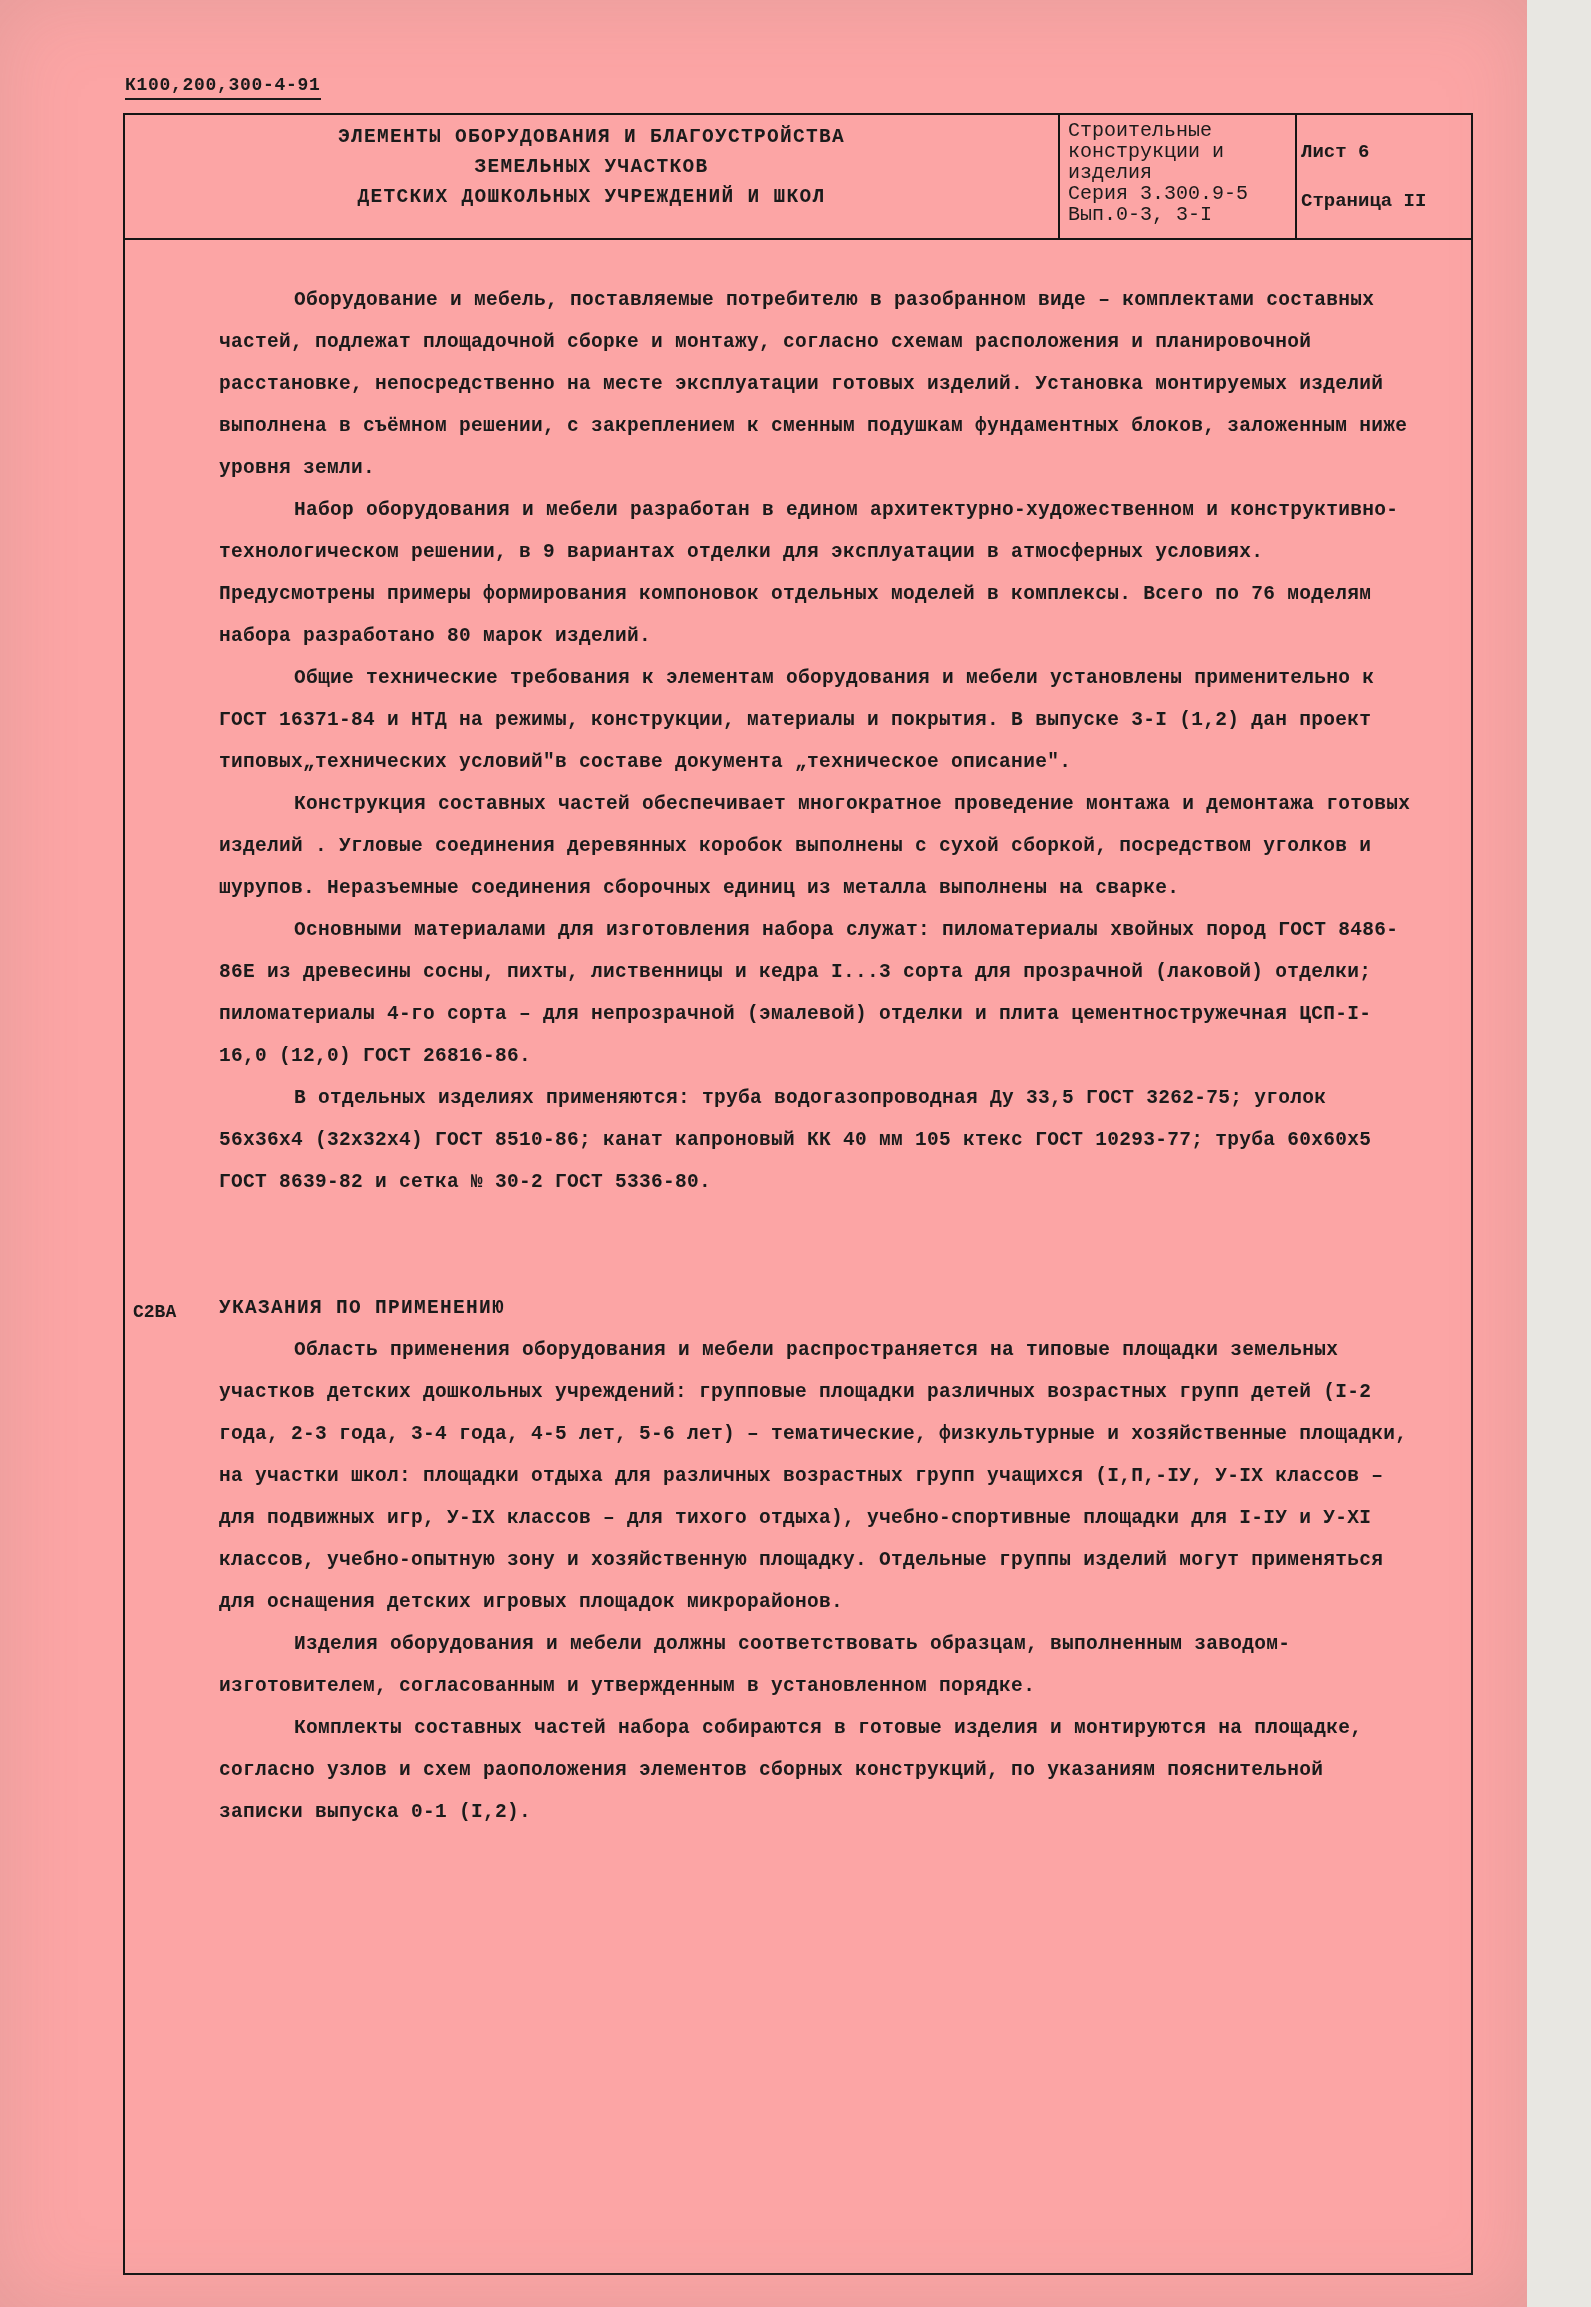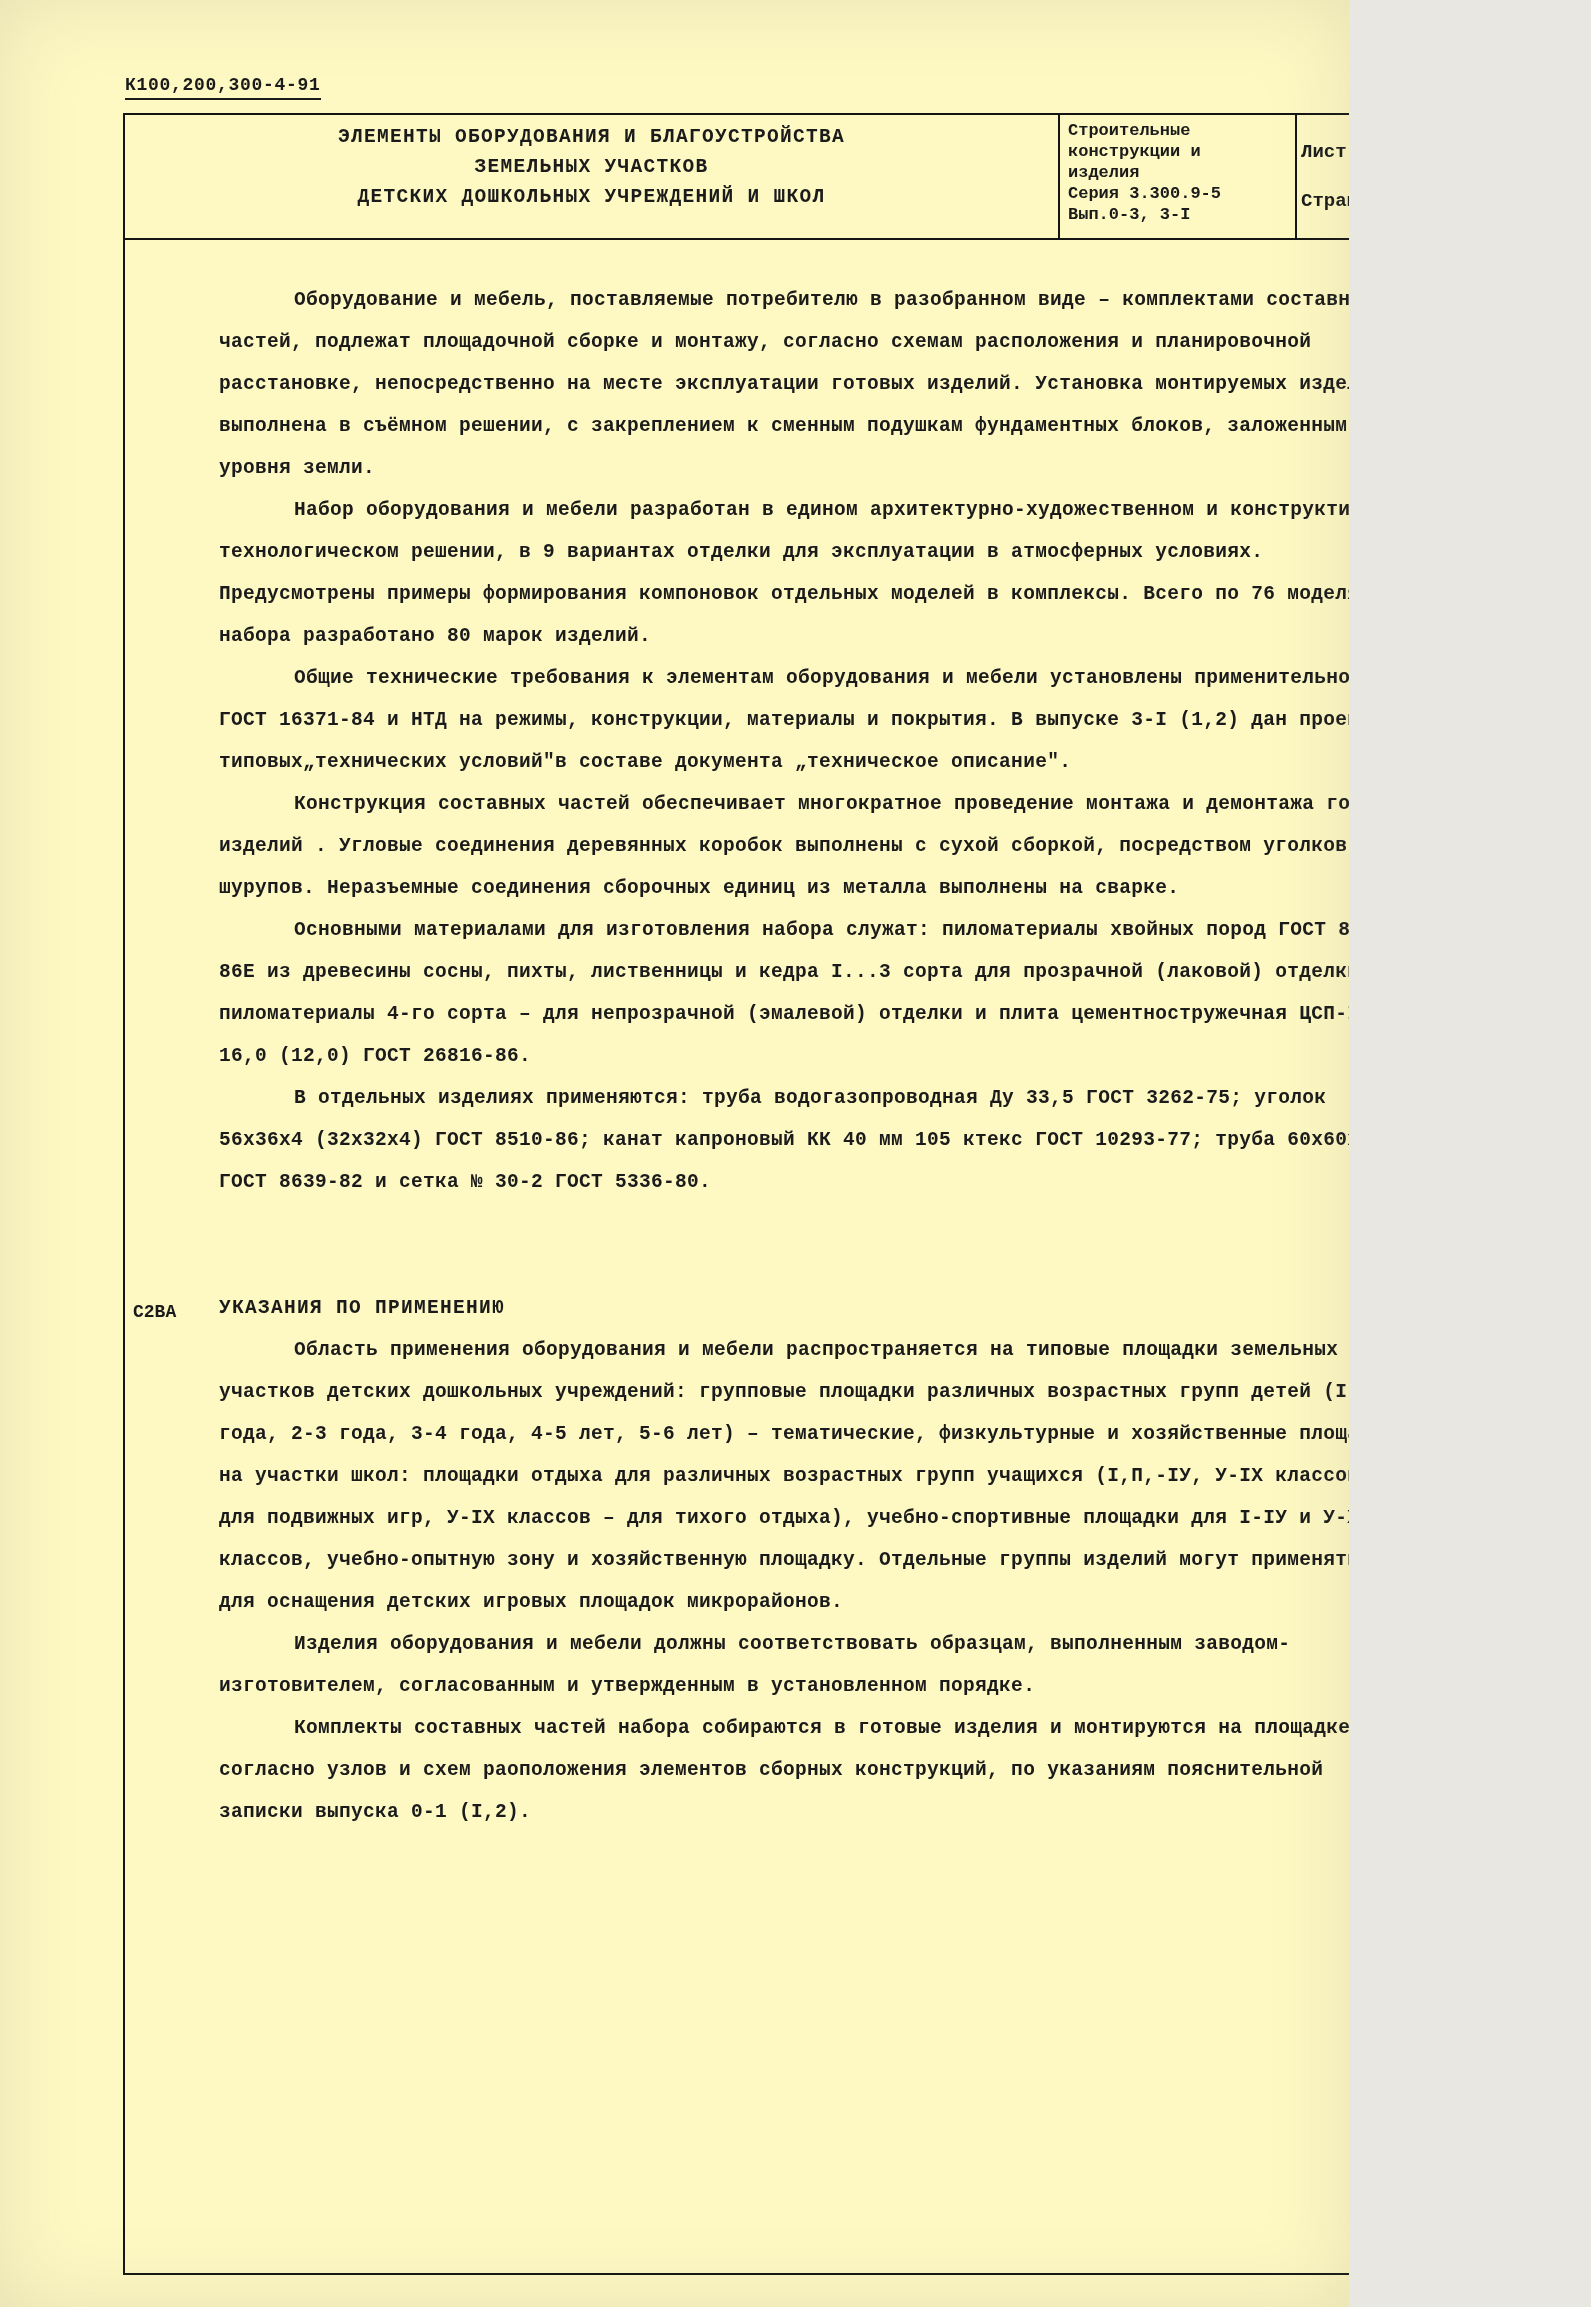--- a/index.html
+++ b/index.html
@@ -2,23 +2,23 @@
 <html lang="ru" style="font-size:10.8px"><head>
 <meta charset="utf-8">
 <style>
   html, body {
     margin: 0;
     padding: 0;
     background: #e8e7e2;
   }
   .page {
     position: relative;
-    width: 1349px;
+    width: 1527px;
     height: 2307px;
-    background: #fef9c3;
+    background: #fca5a5;
     font-family: "Liberation Mono", "DejaVu Sans Mono", monospace;
     color: #1b1b1b;
     overflow: hidden;
   }
   
   .page::after {
     content: "";
     position: absolute;
     inset: 0;
     pointer-events: none;
@@ -70,22 +70,22 @@
     width: 237px;
     flex: 0 0 auto;
     border-left: 2.7px solid #151515;
     box-sizing: border-box;
     padding: 5.4px 4px 4px 8px;
     display: flex;
     flex-direction: column;
     justify-content: flex-start;
   }
   .series-line {
-    font-size: 17px;
-    font-weight: bold;
+    font-size: 20px;
+    font-weight: normal;
     line-height: 21px;
     white-space: nowrap;
   }
   .header-sheet-cell {
     width: 176px;
     flex: 0 0 auto;
     border-left: 2.7px solid #151515;
     box-sizing: border-box;
     display: flex;
     flex-direction: column;

